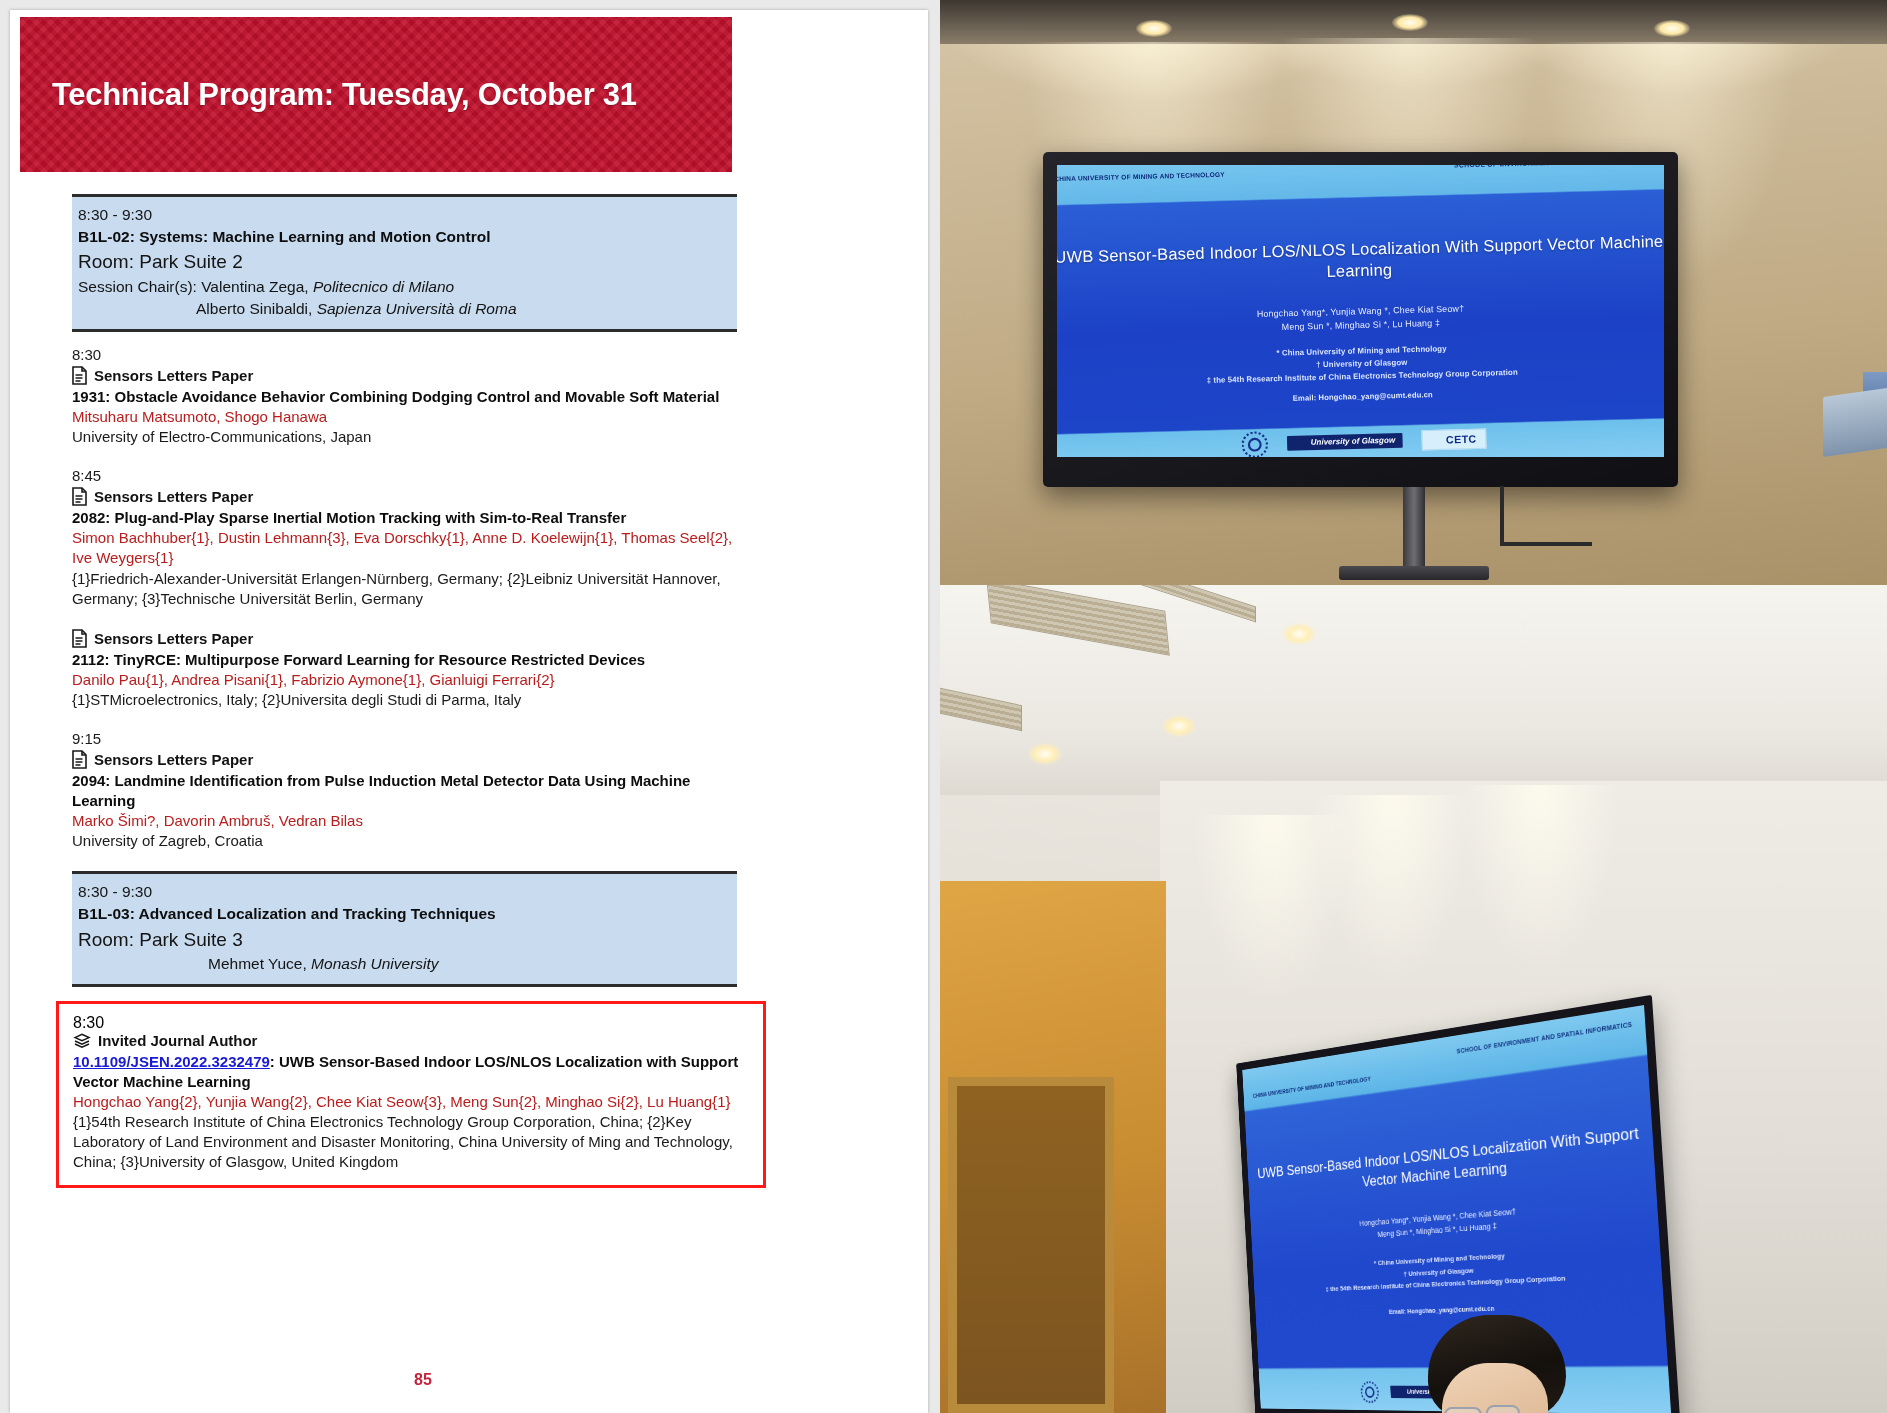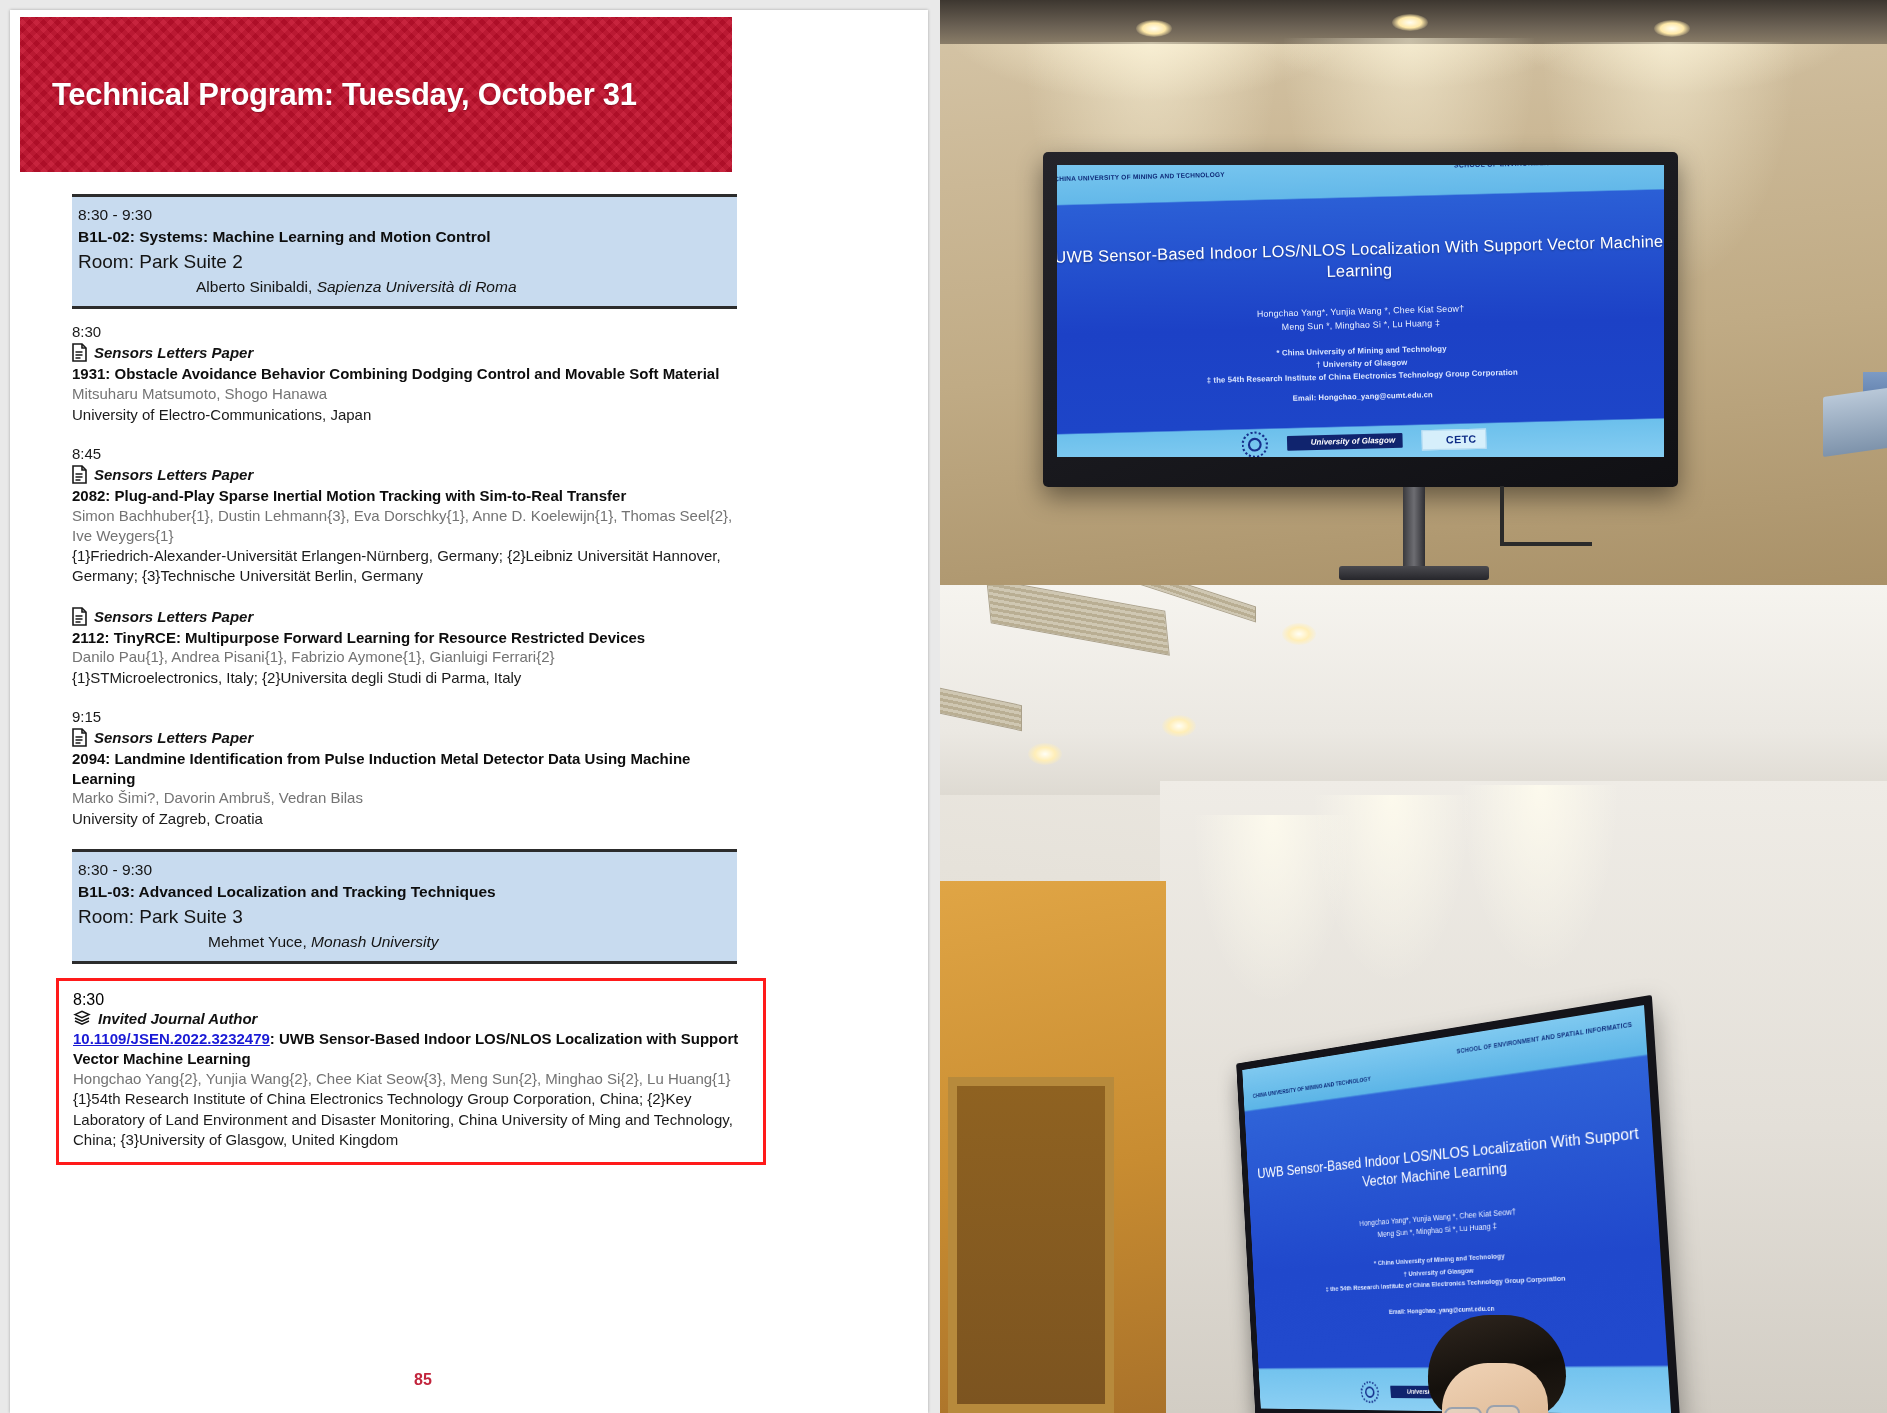--- a/index.html
+++ b/index.html
@@ -59,23 +59,23 @@
   .sess-title  { font-size: 15.5px; color: #0d0d0d; font-weight: bold; line-height: 1.45; }
   .sess-room   { font-size: 19px; color: #141414; line-height: 1.45; }
   .sess-chair  { font-size: 15.5px; color: #141414; line-height: 1.45; }
   .sess-chair2 { font-size: 15.5px; color: #141414; line-height: 1.45; padding-left: 118px; }
   .ital { font-style: italic; }
 
   
   .paper { margin: 0 0 20px 0; width: 680px; }
   .paper .ptime { font-size: 15px; color: #1a1a1a; margin-bottom: 3px; }
   .ptype-row { display: flex; align-items: center; gap: 7px; margin-bottom: 2px; }
-  .ptype-label { font-size: 15px; font-weight: bold; font-style: italic; color: #121212; }
+  .ptype-label { font-size: 15px; font-weight: bold; color: #121212; }
   .ptitle { font-size: 15px; font-weight: bold; color: #0d0d0d; line-height: 1.32; }
-  .pauthors { font-size: 15px; color: #737373; line-height: 1.35; }
+  .pauthors { font-size: 15px; color: #b91c1c; line-height: 1.35; }
   .paffil   { font-size: 15px; color: #1a1a1a; line-height: 1.35; }
 
   
   .doc-icon { width: 15px; height: 19px; display: inline-block; flex: 0 0 auto; }
   .stack-icon { width: 18px; height: 18px; display: inline-block; flex: 0 0 auto; }
 
   
   .hl-box {
     border: 3px solid #ff1a1a;
     padding: 10px 10px 12px 14px;
@@ -252,20 +252,21 @@
       <div class="banner">
         <div class="banner-title">Technical Program: Tuesday, October 31</div>
       </div>
 
       <div class="content">
 
         <div class="session-block">
           <div class="sess-time">8:30 - 9:30</div>
           <div class="sess-title">B1L-02: Systems: Machine Learning and Motion Control</div>
           <div class="sess-room">Room: Park Suite 2</div>
+          <div class="sess-chair"><span>Session Chair(s): Valentina Zega, </span><span class="ital">Politecnico di Milano</span></div>
           <div class="sess-chair2"><span>Alberto Sinibaldi, </span><span class="ital">Sapienza Università di Roma</span></div>
         </div>
 
         <div class="paper">
           <div class="ptime">8:30</div>
           <div class="ptype-row">
             <span class="doc-icon">
               <svg viewBox="0 0 15 19" width="15" height="19">
                   <path d="M1 1h9l4 4v13H1z" fill="#fff" stroke="#1a1a1a" stroke-width="1.6"></path>
                   <path d="M10 1v4h4" fill="none" stroke="#1a1a1a" stroke-width="1.6"></path>

